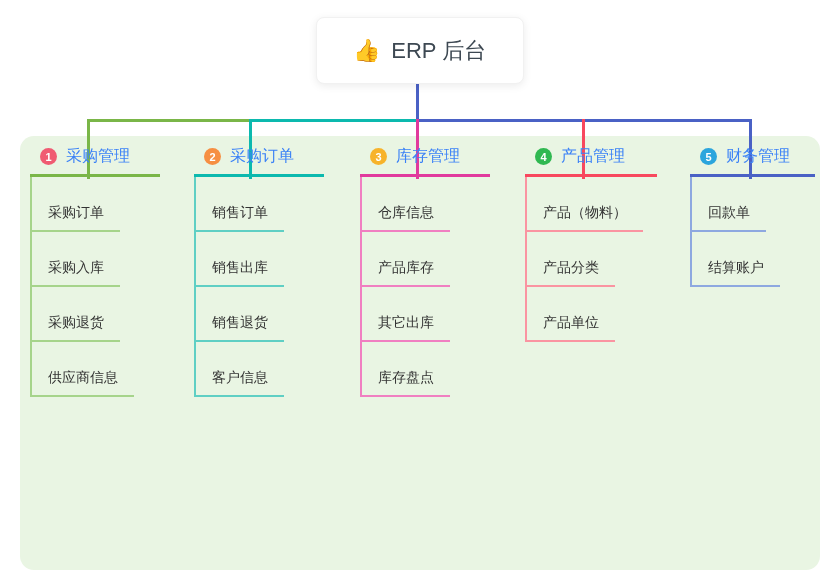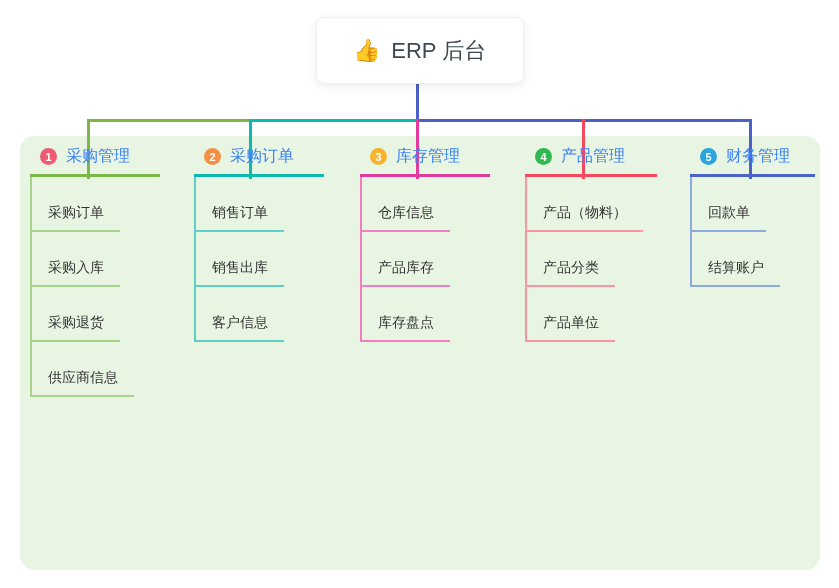--- a/index.html
+++ b/index.html
@@ -126,36 +126,42 @@
     <span class="branch-label">采购订单</span>
   </div>
   <div class="children">
       <div class="child">
         <span>销售订单</span>
       </div>
       <div class="child">
         <span>销售出库</span>
       </div>
       <div class="child">
+        <span>销售退货</span>
+      </div>
+      <div class="child">
         <span>客户信息</span>
       </div>
     </div>
 </div>
 
 <div class="branch branch3" style="--c: #e13a9d; --l: #f07fc1; --b: #f7b32b;">
   <div class="branch-header">
     <span class="badge">3</span>
     <span class="branch-label">库存管理</span>
   </div>
   <div class="children">
       <div class="child">
         <span>仓库信息</span>
       </div>
       <div class="child">
         <span>产品库存</span>
+      </div>
+      <div class="child">
+        <span>其它出库</span>
       </div>
       <div class="child">
         <span>库存盘点</span>
       </div>
     </div>
 </div>
 
 <div class="branch branch4" style="--c: #f8485e; --l: #fa94a1; --b: #30b851;">
   <div class="branch-header">
     <span class="badge">4</span>

